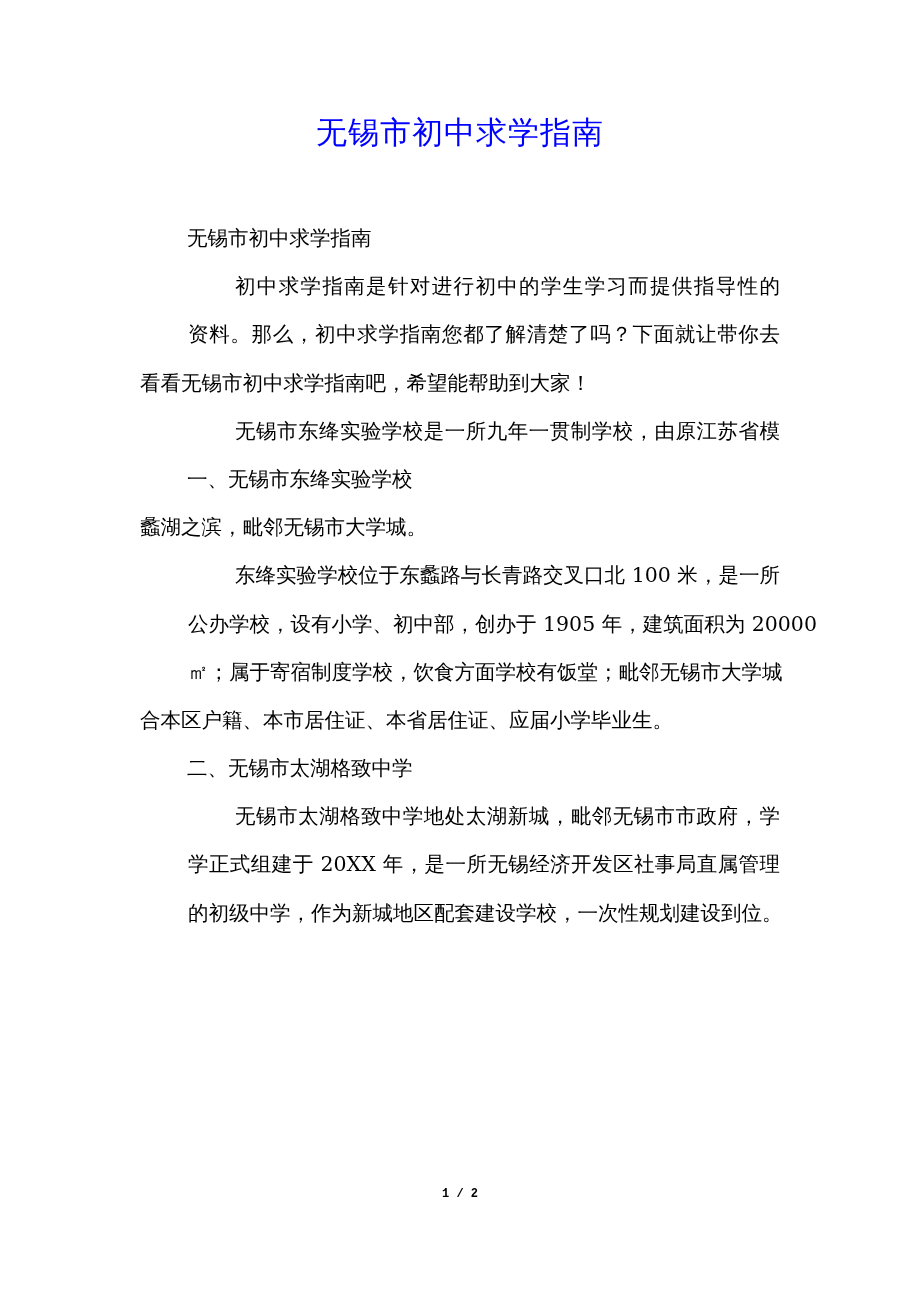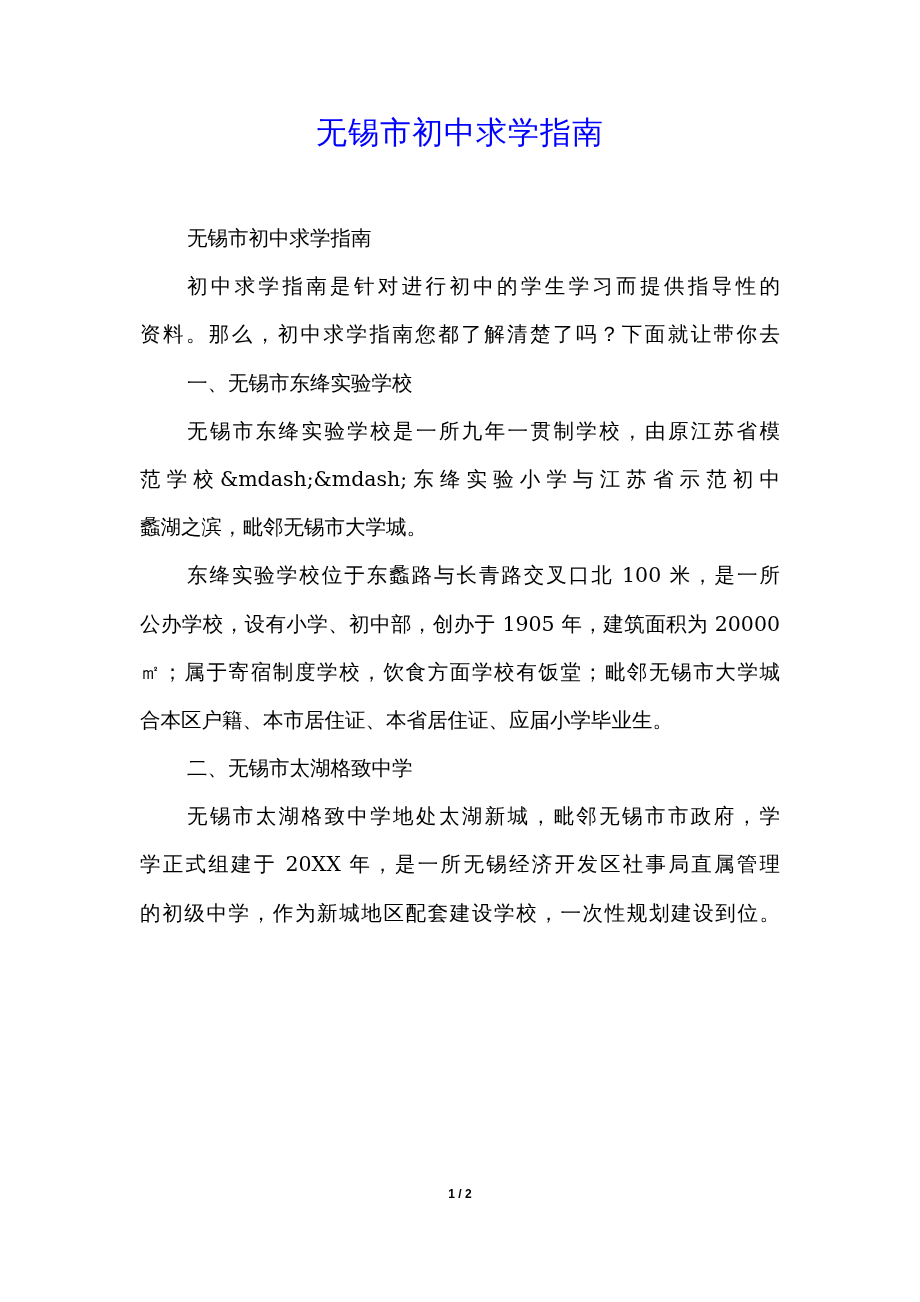--- a/index.html
+++ b/index.html
@@ -44,46 +44,47 @@
       height: 48.2px;
       line-height: 48.2px;
       font-size: 20.5px;
       white-space: nowrap;
       overflow: visible;
     }
     .line.indent { padding-left: 47px; }
     .line.justify {
       text-align: justify;
       text-align-last: justify;
+      margin-left: 48px;
     }
     .page-number {
       position: absolute;
       top: 1187px;
       left: 0;
       width: 920px;
       text-align: center;
-      font-family: Liberation Sans, sans-serif;
+      font-family: Liberation Mono, monospace;
       font-size: 12px;
       font-weight: bold;
       color: #000000;
     }
   </style>
 </head>
 <body>
 
 <div class="page">
   <h1 class="doc-title" style="color: rgb(0, 0, 255);">无锡市初中求学指南</h1>
 
   <div class="body-text" id="body-text">
       <div class="line indent">无锡市初中求学指南</div>
       <div class="line indent justify">初中求学指南是针对进行初中的学生学习而提供指导性的</div>
       <div class="line justify">资料。那么，初中求学指南您都了解清楚了吗？下面就让带你去</div>
+      <div class="line">看看无锡市初中求学指南吧，希望能帮助到大家！</div>
+      <div class="line indent justify">无锡市东绛实验学校是一所九年一贯制学校，由原江苏省模</div>
       <div class="line indent">一、无锡市东绛实验学校</div>
-      <div class="line indent justify">无锡市东绛实验学校是一所九年一贯制学校，由原江苏省模</div>
-      <div class="line justify">范学校&amp;mdash;&amp;mdash;东绛实验小学与江苏省示范初中</div>
       <div class="line">蠡湖之滨，毗邻无锡市大学城。</div>
       <div class="line indent justify">东绛实验学校位于东蠡路与长青路交叉口北 100 米，是一所</div>
       <div class="line justify">公办学校，设有小学、初中部，创办于 1905 年，建筑面积为 20000</div>
       <div class="line justify">㎡；属于寄宿制度学校，饮食方面学校有饭堂；毗邻无锡市大学城</div>
       <div class="line">合本区户籍、本市居住证、本省居住证、应届小学毕业生。</div>
       <div class="line indent">二、无锡市太湖格致中学</div>
       <div class="line indent justify">无锡市太湖格致中学地处太湖新城，毗邻无锡市市政府，学</div>
       <div class="line justify">学正式组建于 20XX 年，是一所无锡经济开发区社事局直属管理</div>
       <div class="line justify">的初级中学，作为新城地区配套建设学校，一次性规划建设到位。</div>
     </div>

